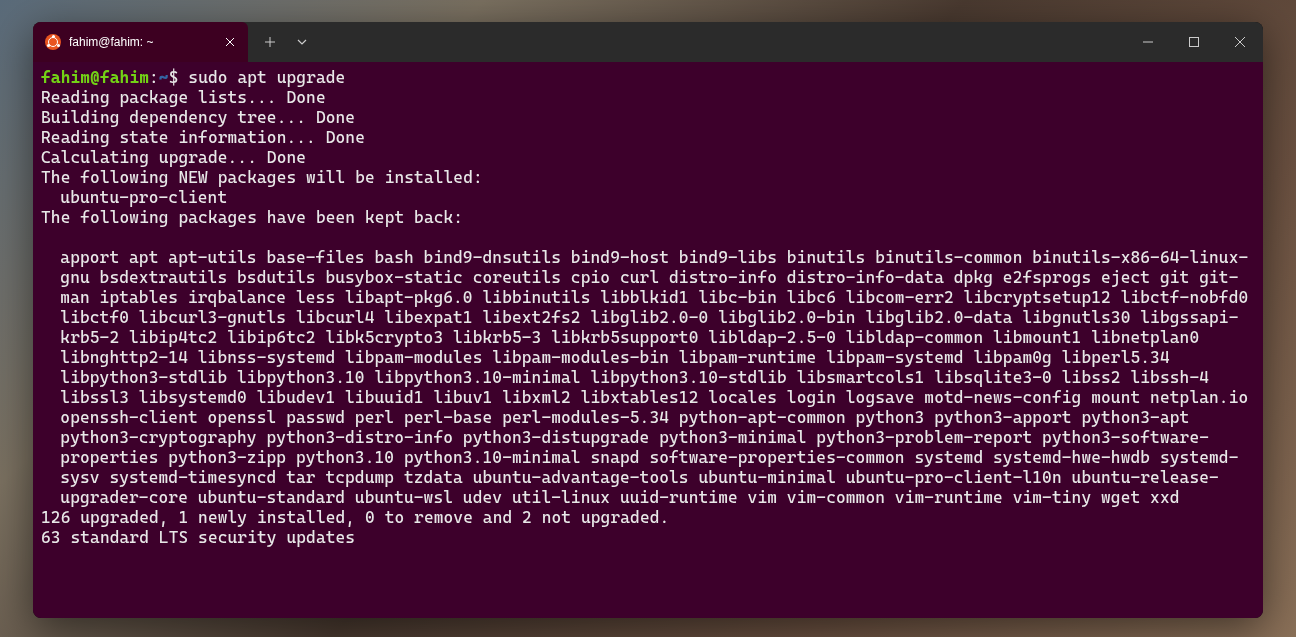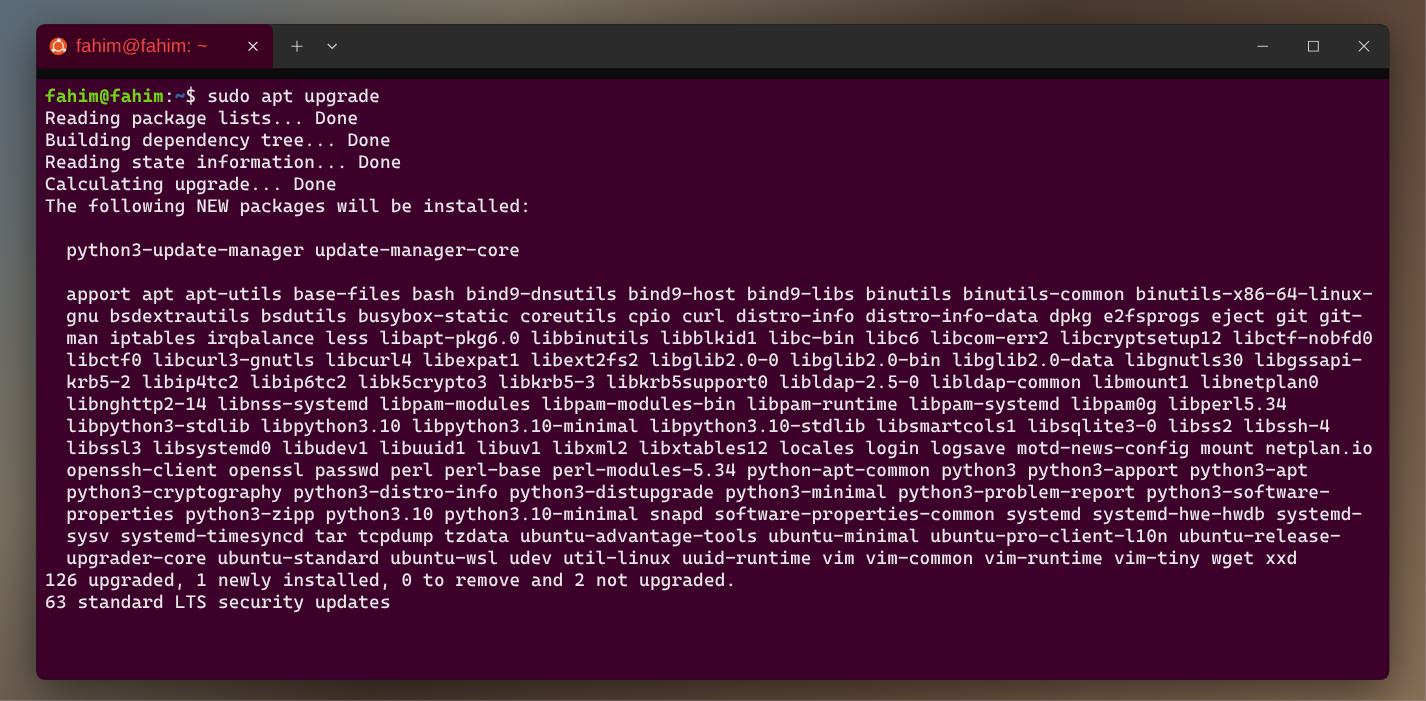--- a/index.html
+++ b/index.html
@@ -61,21 +61,21 @@
   }
   .tab .ubuntu-logo::after {
     content: "";
     position: absolute;
     width: 3px; height: 3px;
     background: #fff;
     border-radius: 50%;
     top: 1px; left: 6.5px;
     box-shadow: 5px 9px 0 #fff, -5px 9px 0 #fff;
   }
-  .tab-title { flex: 1; color: #ef4444; font-size: 17px; }
+  .tab-title { flex: 1; color: #ffffff; font-size: 12px; }
   .tab-close {
     width: 16px; height: 16px;
     display: flex; align-items: center; justify-content: center;
     color: #ffffff; font-size: 13px;
     border-radius: 3px;
   }
 
   .titlebar-rest {
     flex: 1;
     display: flex;
@@ -105,21 +105,20 @@
     color: #cccccc;
   }
   .win-btn svg { width: 10px; height: 10px; stroke: currentColor; stroke-width: 1; fill: none; }
 
   
   .term {
     flex: 1;
     background: #3d002b;
     padding: 6px 8px 10px 8px;
     overflow: hidden;
-    margin-top: 10px;
   }
   pre.output {
     font-family: "Cascadia Mono", "DejaVu Sans Mono", "Consolas", monospace;
     font-size: 16.5px;
     line-height: 20px;
     letter-spacing: 0.15px;
     color: #e8e8e8;
     white-space: pre-wrap;
     word-break: break-word;
   }
@@ -179,19 +178,19 @@
     </div>
   </div>
 
   <div class="term">
 <pre class="output"><span class="p-user">fahim</span><span class="p-user">@</span><span class="p-host">fahim</span><span class="p-colon">:</span><span class="p-path">~</span><span class="p-dollar">$</span> <span class="cmd">sudo apt upgrade</span>
 <span>Reading package lists... Done</span>
 <span>Building dependency tree... Done</span>
 <span>Reading state information... Done</span>
 <span>Calculating upgrade... Done</span>
 <span>The following NEW packages will be installed:</span>
+<span class="indent2">ubuntu-pro-client</span><span>The following packages have been kept back:</span>
 
-<span class="indent2">python3-update-manager update-manager-core</span>
 <span class="indent2">apport apt apt-utils base-files bash bind9-dnsutils bind9-host bind9-libs binutils binutils-common binutils-x86-64-linux-gnu bsdextrautils bsdutils busybox-static coreutils cpio curl distro-info distro-info-data dpkg e2fsprogs eject git git-man iptables irqbalance less libapt-pkg6.0 libbinutils libblkid1 libc-bin libc6 libcom-err2 libcryptsetup12 libctf-nobfd0 libctf0 libcurl3-gnutls libcurl4 libexpat1 libext2fs2 libglib2.0-0 libglib2.0-bin libglib2.0-data libgnutls30 libgssapi-krb5-2 libip4tc2 libip6tc2 libk5crypto3 libkrb5-3 libkrb5support0 libldap-2.5-0 libldap-common libmount1 libnetplan0 libnghttp2-14 libnss-systemd libpam-modules libpam-modules-bin libpam-runtime libpam-systemd libpam0g libperl5.34 libpython3-stdlib libpython3.10 libpython3.10-minimal libpython3.10-stdlib libsmartcols1 libsqlite3-0 libss2 libssh-4 libssl3 libsystemd0 libudev1 libuuid1 libuv1 libxml2 libxtables12 locales login logsave motd-news-config mount netplan.io openssh-client openssl passwd perl perl-base perl-modules-5.34 python-apt-common python3 python3-apport python3-apt python3-cryptography python3-distro-info python3-distupgrade python3-minimal python3-problem-report python3-software-properties python3-zipp python3.10 python3.10-minimal snapd software-properties-common systemd systemd-hwe-hwdb systemd-sysv systemd-timesyncd tar tcpdump tzdata ubuntu-advantage-tools ubuntu-minimal ubuntu-pro-client-l10n ubuntu-release-upgrader-core ubuntu-standard ubuntu-wsl udev util-linux uuid-runtime vim vim-common vim-runtime vim-tiny wget xxd</span><span>126 upgraded, 1 newly installed, 0 to remove and 2 not upgraded.</span>
 <span>63 standard LTS security updates</span></pre>
   </div>
 
 </div>
 
 </body></html>

